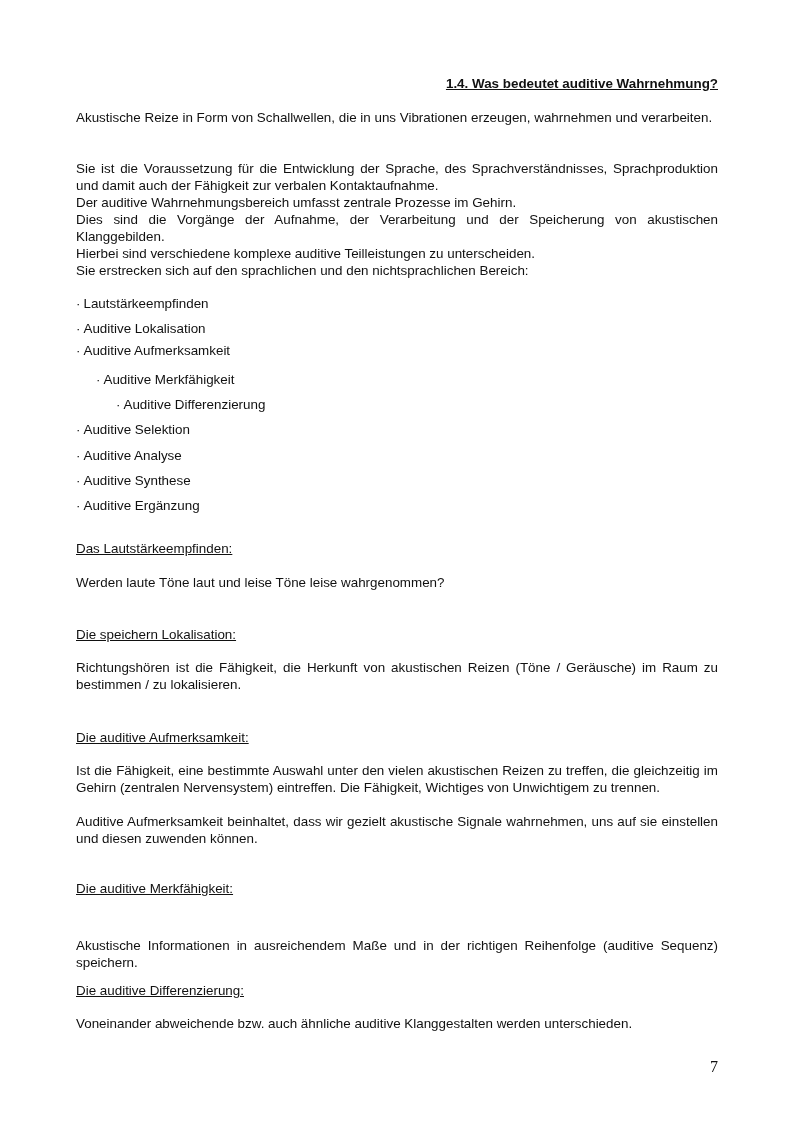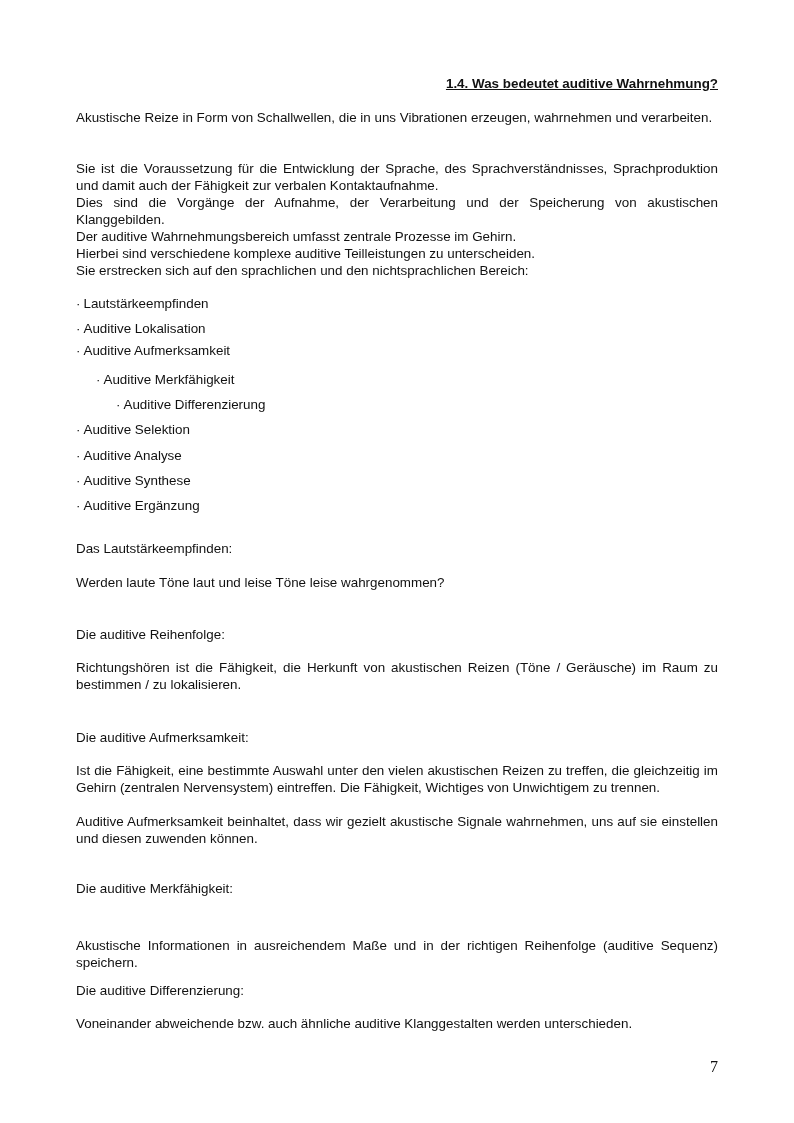--- a/index.html
+++ b/index.html
@@ -2,59 +2,59 @@
 <html><head>
 <meta charset="utf-8">
 <style>
   html, body { margin: 0; padding: 0; background: #ffffff; }
   body { width: 794px; height: 1123px; position: relative; overflow: hidden;
          font-family: "Liberation Sans", sans-serif; font-size: 13.4px; color: #111; }
   .page { position: absolute; left: 76px; top: 0; width: 642px; }
   .abs { position: absolute; left: 0; width: 642px; line-height: 17px; }
   .just { text-align: justify; text-align-last: left; }
   .title { font-weight: bold; text-decoration: underline; text-align: right; }
-  .sub { }
+  .sub { text-decoration: underline; }
   .line { display: block; }
   .li { position: absolute; left: 0; line-height: 17px; white-space: nowrap; }
   .bullet { margin-right: 3px; }
   .pnum { position: absolute; left: 710px; top: 1058px; font-family: "Liberation Serif", serif; font-size: 16px; }
 </style>
 </head>
 <body>
 
 <div class="page">
 
   <div class="abs title" style="top:75px;">1.4. Was bedeutet auditive Wahrnehmung?</div>
 
   <div class="abs just" style="top:109px;">Akustische Reize in Form von Schallwellen, die in uns Vibrationen erzeugen, wahrnehmen und verarbeiten.</div>
 
   <div class="abs" style="top:160px;">
     <span class="line just">Sie ist die Voraussetzung für die Entwicklung der Sprache, des Sprachverständnisses, Sprachproduktion und damit auch der Fähigkeit zur verbalen Kontaktaufnahme.</span>
+    <span class="line">Der auditive Wahrnehmungsbereich umfasst zentrale Prozesse im Gehirn.</span>
     <span class="line just">Dies sind die Vorgänge der Aufnahme, der Verarbeitung und der Speicherung von akustischen Klanggebilden.</span>
-    <span class="line">Der auditive Wahrnehmungsbereich umfasst zentrale Prozesse im Gehirn.</span>
     <span class="line">Hierbei sind verschiedene komplexe auditive Teilleistungen zu unterscheiden.</span>
     <span class="line">Sie erstrecken sich auf den sprachlichen und den nichtsprachlichen Bereich:</span>
   </div>
 
   <div>
     <div class="li" style="top:295px;"><span class="bullet">·</span><span>Lautstärkeempfinden</span></div>
     <div class="li" style="top:320px;"><span class="bullet">·</span><span>Auditive Lokalisation</span></div>
     <div class="li" style="top:342px;"><span class="bullet">·</span><span>Auditive Aufmerksamkeit</span></div>
     <div class="li" style="top:371px;margin-left:20px;"><span class="bullet">·</span><span>Auditive Merkfähigkeit</span></div>
     <div class="li" style="top:396px;margin-left:40px;"><span class="bullet">·</span><span>Auditive Differenzierung</span></div>
     <div class="li" style="top:421px;"><span class="bullet">·</span><span>Auditive Selektion</span></div>
     <div class="li" style="top:447px;"><span class="bullet">·</span><span>Auditive Analyse</span></div>
     <div class="li" style="top:472px;"><span class="bullet">·</span><span>Auditive Synthese</span></div>
     <div class="li" style="top:497px;"><span class="bullet">·</span><span>Auditive Ergänzung</span></div>
   </div>
 
   <div class="abs sub" style="top:540px; width:auto;">Das Lautstärkeempfinden:</div>
   <div class="abs" style="top:574px;">Werden laute Töne laut und leise Töne leise wahrgenommen?</div>
 
-  <div class="abs sub" style="top:626px; width:auto;">Die auditive Reihenfolge:</div>
+  <div class="abs sub" style="top:626px; width:auto;">Die speichern Lokalisation:</div>
   <div class="abs just" style="top:659px;">Richtungshören ist die Fähigkeit, die Herkunft von akustischen Reizen (Töne / Geräusche) im Raum zu bestimmen / zu lokalisieren.</div>
 
   <div class="abs sub" style="top:729px; width:auto;">Die auditive Aufmerksamkeit:</div>
   <div class="abs just" style="top:762px;">Ist die Fähigkeit, eine bestimmte Auswahl unter den vielen akustischen Reizen zu treffen, die gleichzeitig im Gehirn (zentralen Nervensystem) eintreffen. Die Fähigkeit, Wichtiges von Unwichtigem zu trennen.</div>
   <div class="abs just" style="top:813px;">Auditive Aufmerksamkeit beinhaltet, dass wir gezielt  akustische Signale wahrnehmen, uns auf sie einstellen und diesen zuwenden können.</div>
 
   <div class="abs sub" style="top:880px; width:auto;">Die auditive Merkfähigkeit:</div>
   <div class="abs just" style="top:913px;margin-top:24px;">Akustische Informationen in ausreichendem Maße und in der richtigen Reihenfolge (auditive Sequenz) speichern.</div>
 
   <div class="abs sub" style="top:982px; width:auto;">Die auditive Differenzierung:</div>

